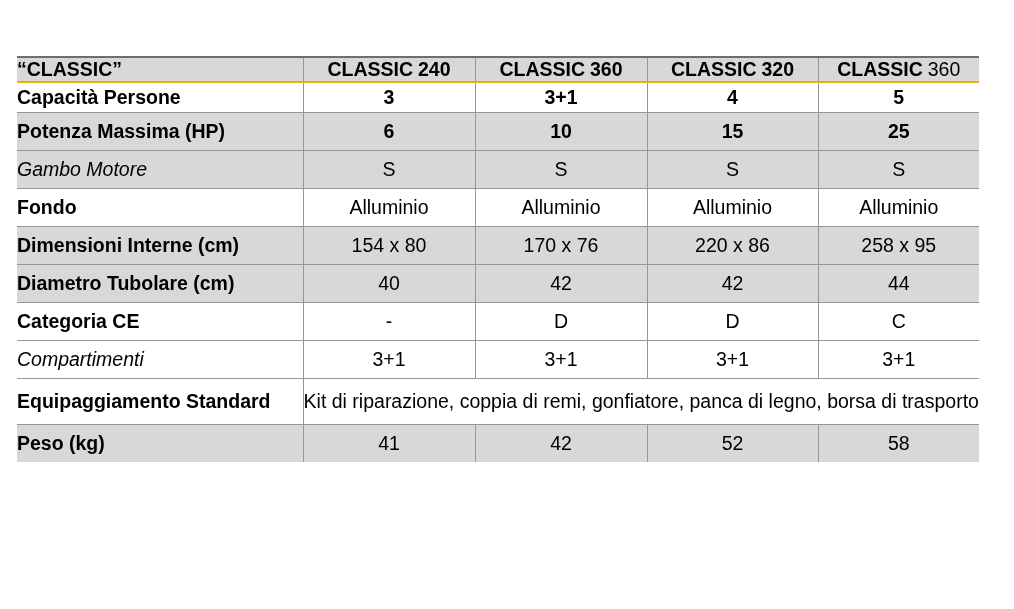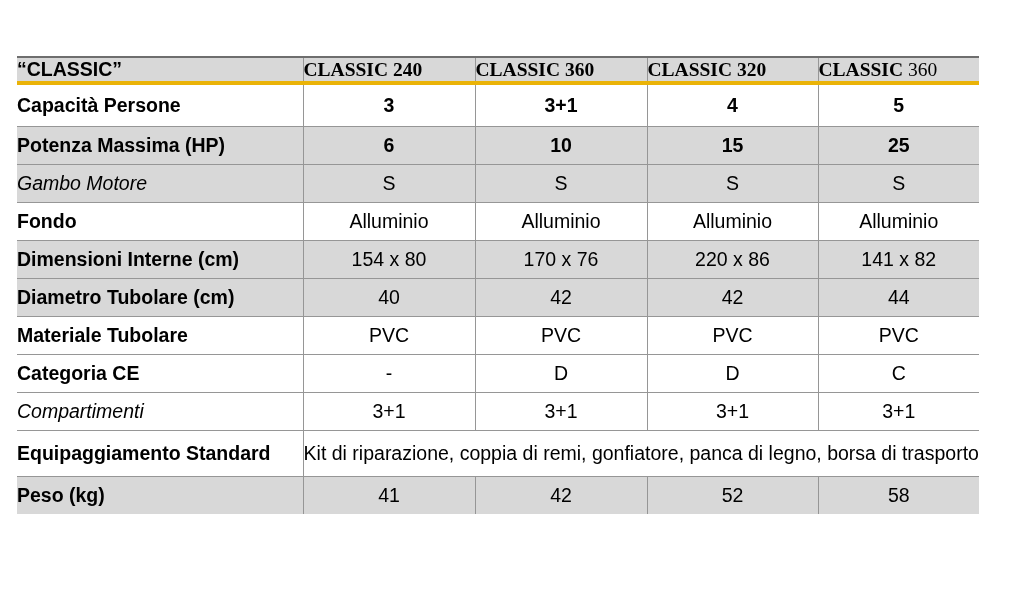--- a/index.html
+++ b/index.html
@@ -26,40 +26,40 @@
   }
   table.specs td {
     padding: 0;
     vertical-align: middle;
     font-size: 19.5px;
     color: #000000;
     overflow: hidden;
     white-space: nowrap;
   }
   tr.row { height: 38px; border-bottom: 1px solid #969696; }
-  tr.r-head { height: 22px; border-bottom: 4px solid #eab308; }
-  tr.r-cap { height: 43px; }
+  tr.r-head { height: 22px; border-bottom: 2px solid #eab308; }
+  tr.r-cap { height: 30px; }
   tr.r-equip { height: 46px; }
   tr.r-last { border-bottom: none; }
 
   td.lbl {
     text-align: left;
     padding-left: 7px;
     font-weight: bold;
   }
   tr.plain-label td.lbl { font-weight: normal; font-style: italic; }
 
   td.val, td.span-val {
     text-align: center;
     border-left: 1px solid #969696;
   }
   tr.bold-vals td.val { font-weight: bold; }
   tr.shade td { background: #d8d8d8; }
 
-  td.head-cell { font-weight: bold; text-align: left; font-family: Liberation Serif, serif; }
+  td.head-cell { font-weight: bold; text-align: center; }
   .mnum { margin-left: 5px; }
   .mnum.regular { font-weight: normal; }
 
   td.span-val {
     white-space: normal;
     line-height: 25px;
     padding: 4px 10px;
     margin-top: 36px;
   }
 </style>
@@ -116,38 +116,31 @@
       <td class="val">Alluminio</td>
       <td class="val">Alluminio</td>
     </tr>
 
 
     <tr class="row shade">
       <td class="lbl">Dimensioni Interne (cm)</td>
       <td class="val">154 x 80</td>
       <td class="val">170 x 76</td>
       <td class="val">220 x 86</td>
-      <td class="val">141 x 82</td>
+      <td class="val">258 x 95</td>
     </tr>
 
     <tr class="row shade">
       <td class="lbl">Diametro Tubolare (cm)</td>
       <td class="val">40</td>
       <td class="val">42</td>
       <td class="val">42</td>
       <td class="val">44</td>
     </tr>
 
-    <tr class="row">
-      <td class="lbl">Materiale Tubolare</td>
-      <td class="val">PVC</td>
-      <td class="val">PVC</td>
-      <td class="val">PVC</td>
-      <td class="val">PVC</td>
-    </tr>
 
     <tr class="row">
       <td class="lbl">Categoria CE</td>
       <td class="val">-</td>
       <td class="val">D</td>
       <td class="val">D</td>
       <td class="val">C</td>
     </tr>
 
     <tr class="row plain-label">

